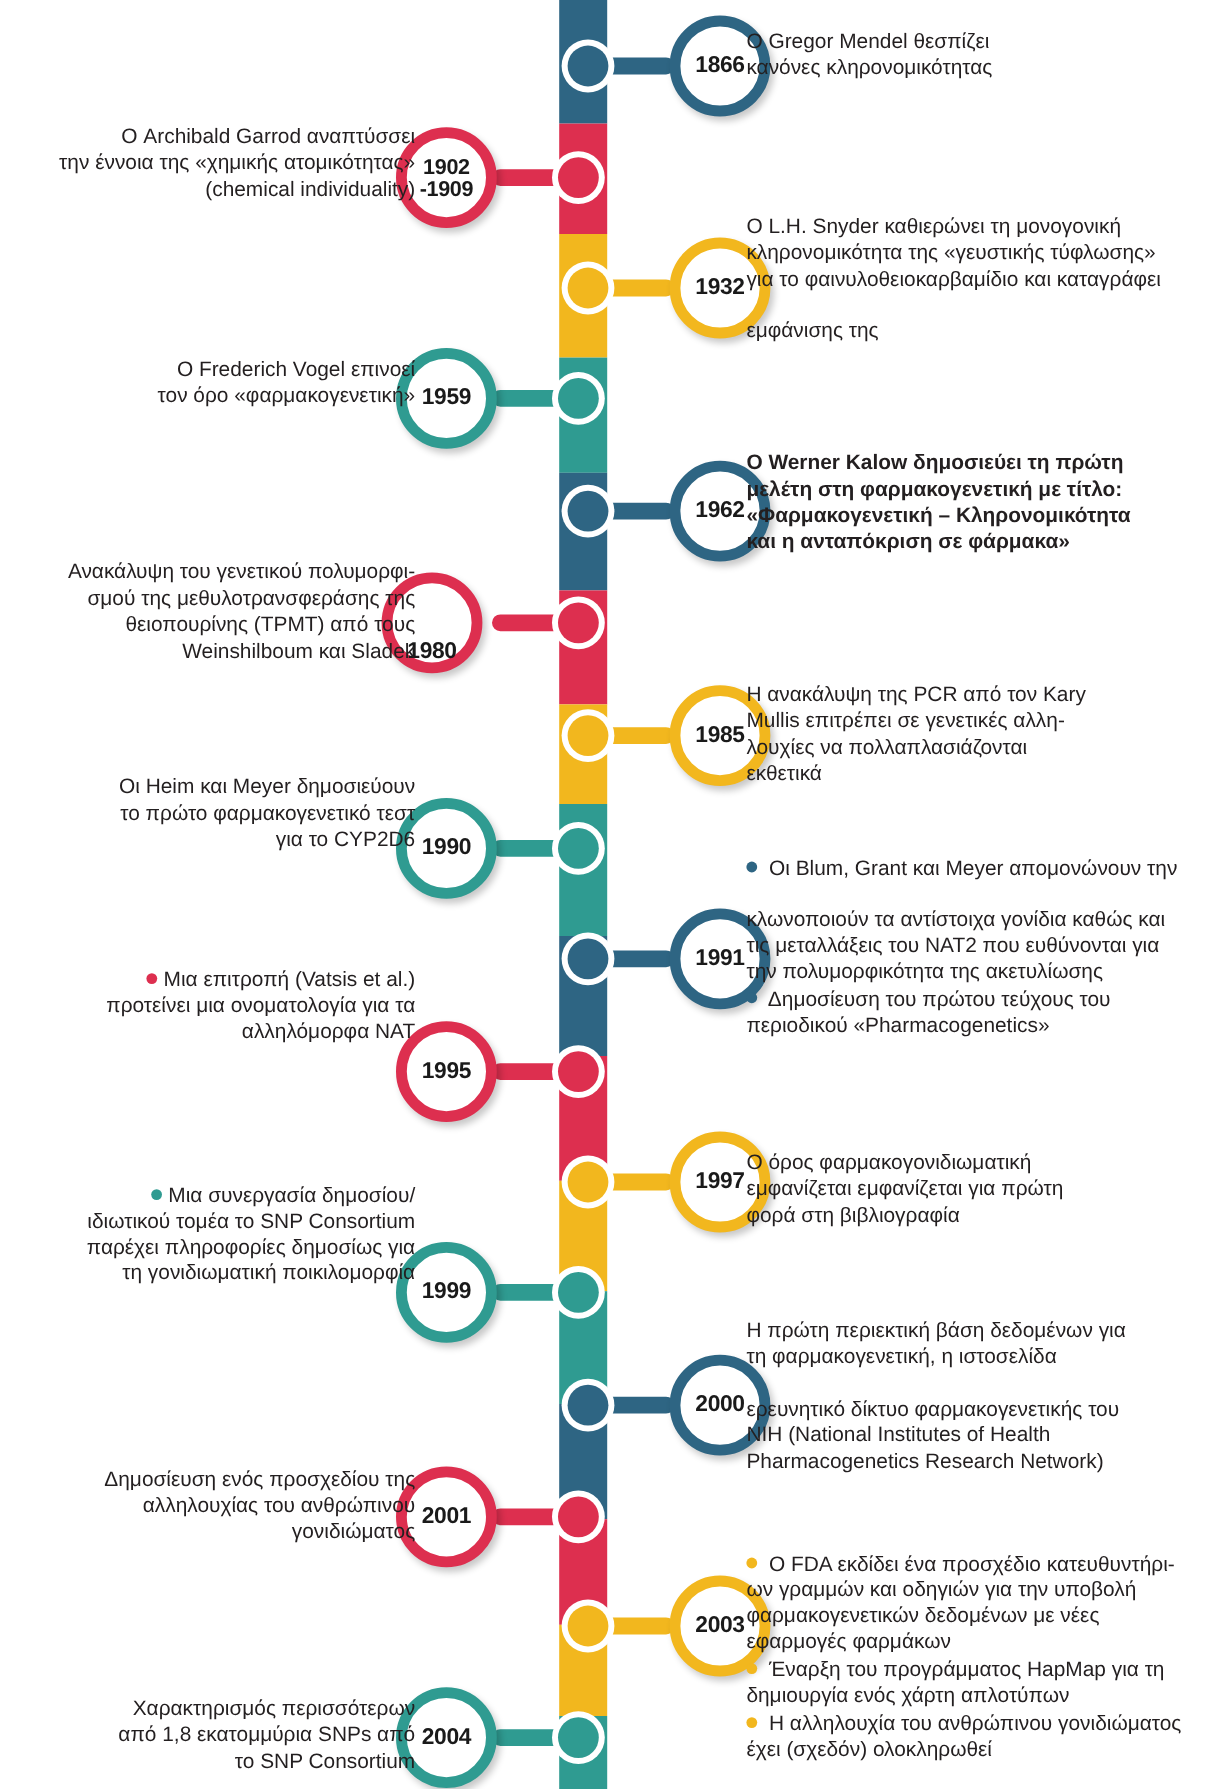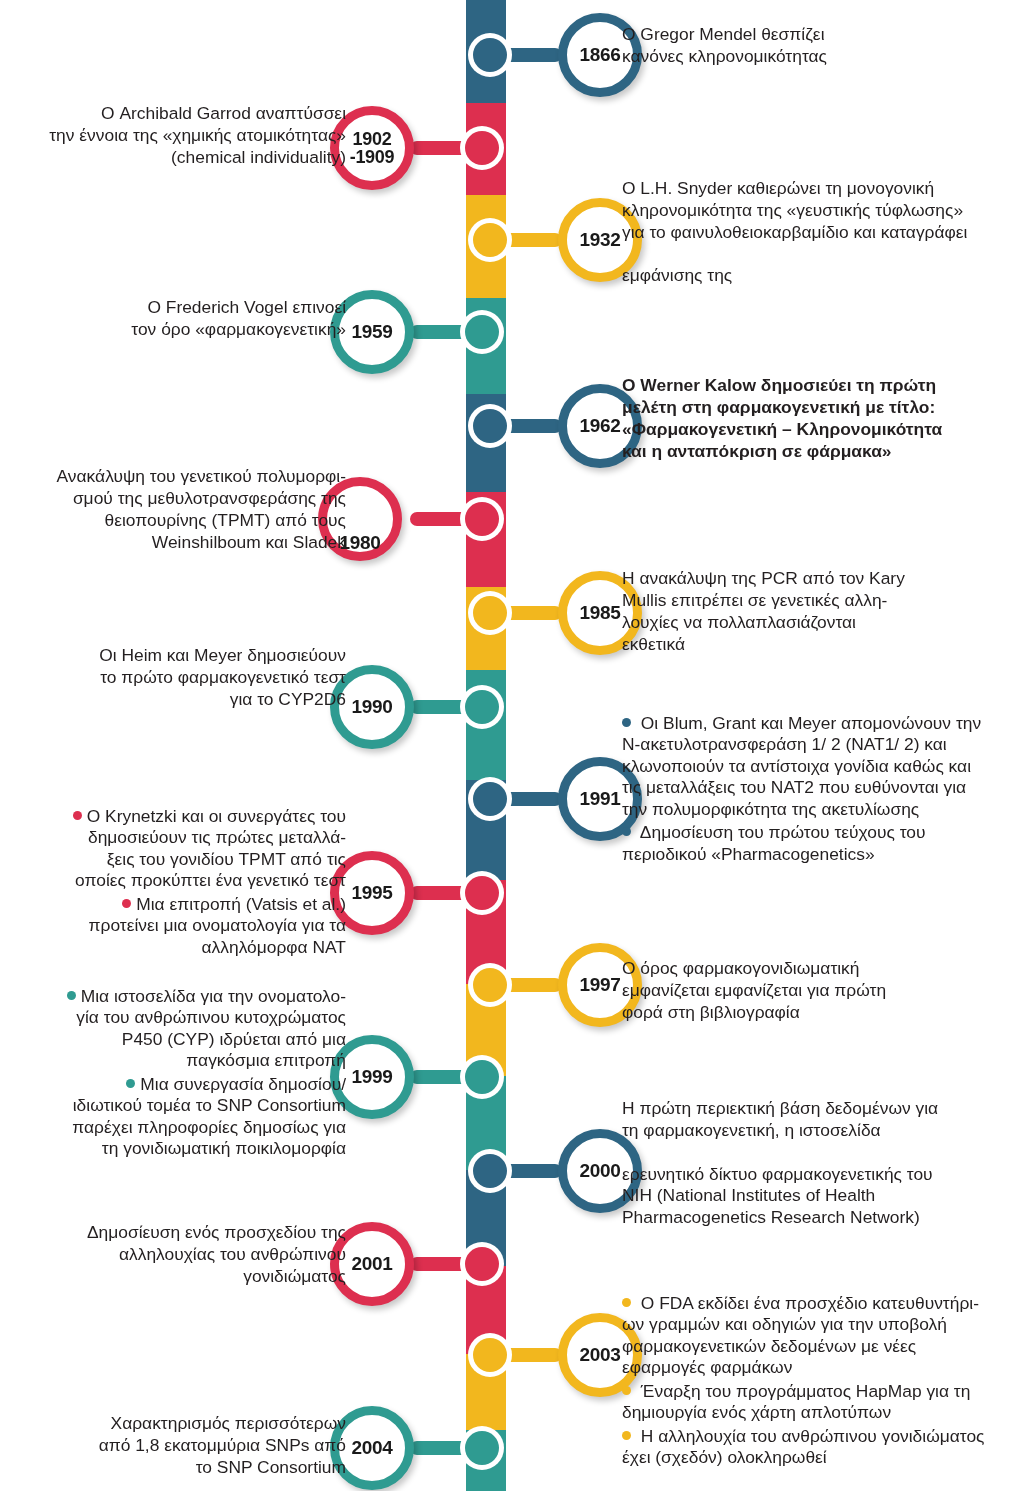--- a/index.html
+++ b/index.html
@@ -234,32 +234,30 @@
       <div class="txt left" style="top: 466px; left: 2px; width: 344px;">
         <p><span>Ανακάλυψη του γενετικού πολυμορφι-</span><br><span>σμού της μεθυλοτρανσφεράσης της</span><br><span>θειοπουρίνης (TPMT) από τους</span><br><span>Weinshilboum και Sladek</span></p>
       </div>
       <div class="txt right" style="top: 568px; left: 622px; width: 400px;">
         <p><span>Η ανακάλυψη της PCR από τον Kary</span><br><span>Mullis επιτρέπει σε γενετικές αλλη-</span><br><span>λουχίες να πολλαπλασιάζονται</span><br><span>εκθετικά</span></p>
       </div>
       <div class="txt left" style="top: 645px; left: 2px; width: 344px;">
         <p><span>Οι Heim και Meyer δημοσιεύουν</span><br><span>το πρώτο φαρμακογενετικό τεστ</span><br><span>για το CYP2D6</span></p>
       </div>
       <div class="txt right tight" style="top: 713px; left: 622px; width: 400px;">
-        <p><span class="bul" style="background: rgb(46, 101, 131);"></span><span> Οι Blum, Grant και Meyer απομονώνουν την</span><br><span>Ν-ακετυλοτρανσφεράση 1/ 2 (ΝΑΤ1/ 2) και</span><br><span>κλωνοποιούν τα αντίστοιχα γονίδια καθώς και</span><br><span>τις μεταλλάξεις του ΝΑΤ2 που ευθύνονται για</span><br><span>την πολυμορφικότητα της ακετυλίωσης</span></p>
+        <p><span class="bul" style="background: rgb(46, 101, 131);"></span><span> Οι Blum, Grant και Meyer απομονώνουν την</span><br><br><span>κλωνοποιούν τα αντίστοιχα γονίδια καθώς και</span><br><span>τις μεταλλάξεις του ΝΑΤ2 που ευθύνονται για</span><br><span>την πολυμορφικότητα της ακετυλίωσης</span></p>
         <p><span class="bul" style="background: rgb(46, 101, 131);"></span><span> Δημοσίευση του πρώτου τεύχους του</span><br><span>περιοδικού «Pharmacogenetics»</span></p>
       </div>
       <div class="txt left tight" style="top: 806px; left: 2px; width: 344px;">
-        <p><span class="bul" style="background: rgb(221, 47, 79);"></span><span>Ο Krynetzki και οι συνεργάτες του</span><br><span>δημοσιεύουν τις πρώτες μεταλλά-</span><br><span>ξεις του γονιδίου TPMT από τις</span><br><span>οποίες προκύπτει ένα γενετικό τεστ</span></p>
         <p><span class="bul" style="background: rgb(221, 47, 79);"></span><span>Μια επιτροπή (Vatsis et al.)</span><br><span>προτείνει μια ονοματολογία για τα</span><br><span>αλληλόμορφα NAT</span></p>
       </div>
       <div class="txt right" style="top: 958px; left: 622px; width: 400px;">
         <p><span>Ο όρος φαρμακογονιδιωματική</span><br><span>εμφανίζεται εμφανίζεται για πρώτη</span><br><span>φορά στη βιβλιογραφία</span></p>
       </div>
       <div class="txt left tight" style="top: 986px; left: 2px; width: 344px;">
-        <p><span class="bul" style="background: rgb(47, 155, 145);"></span><span>Μια ιστοσελίδα για την ονοματολο-</span><br><span>γία του ανθρώπινου κυτοχρώματος</span><br><span>P450 (CYP) ιδρύεται από μια</span><br><span>παγκόσμια επιτροπή</span></p>
         <p><span class="bul" style="background: rgb(47, 155, 145);"></span><span>Μια συνεργασία δημοσίου/</span><br><span>ιδιωτικού τομέα το SNP Consortium</span><br><span>παρέχει πληροφορίες δημοσίως για</span><br><span>τη γονιδιωματική ποικιλομορφία</span></p>
       </div>
       <div class="txt right" style="top: 1098px; left: 622px; width: 400px;">
         <p><span>Η πρώτη περιεκτική βάση δεδομένων για</span><br><span>τη φαρμακογενετική, η ιστοσελίδα</span><br><br><span>ερευνητικό δίκτυο φαρμακογενετικής του</span><br><span>NIH (National Institutes of Health</span><br><span>Pharmacogenetics Research Network)</span></p>
       </div>
       <div class="txt left" style="top: 1222px; left: 2px; width: 344px;">
         <p><span>Δημοσίευση ενός προσχεδίου της</span><br><span>αλληλουχίας του ανθρώπινου</span><br><span>γονιδιώματος</span></p>
       </div>
       <div class="txt right tight" style="top: 1293px; left: 622px; width: 400px;">
         <p><span class="bul" style="background: rgb(242, 183, 30);"></span><span>  Ο FDA εκδίδει ένα προσχέδιο κατευθυντήρι-</span><br><span>ων γραμμών και οδηγιών για την υποβολή</span><br><span>φαρμακογενετικών δεδομένων με νέες</span><br><span>εφαρμογές φαρμάκων</span></p>

